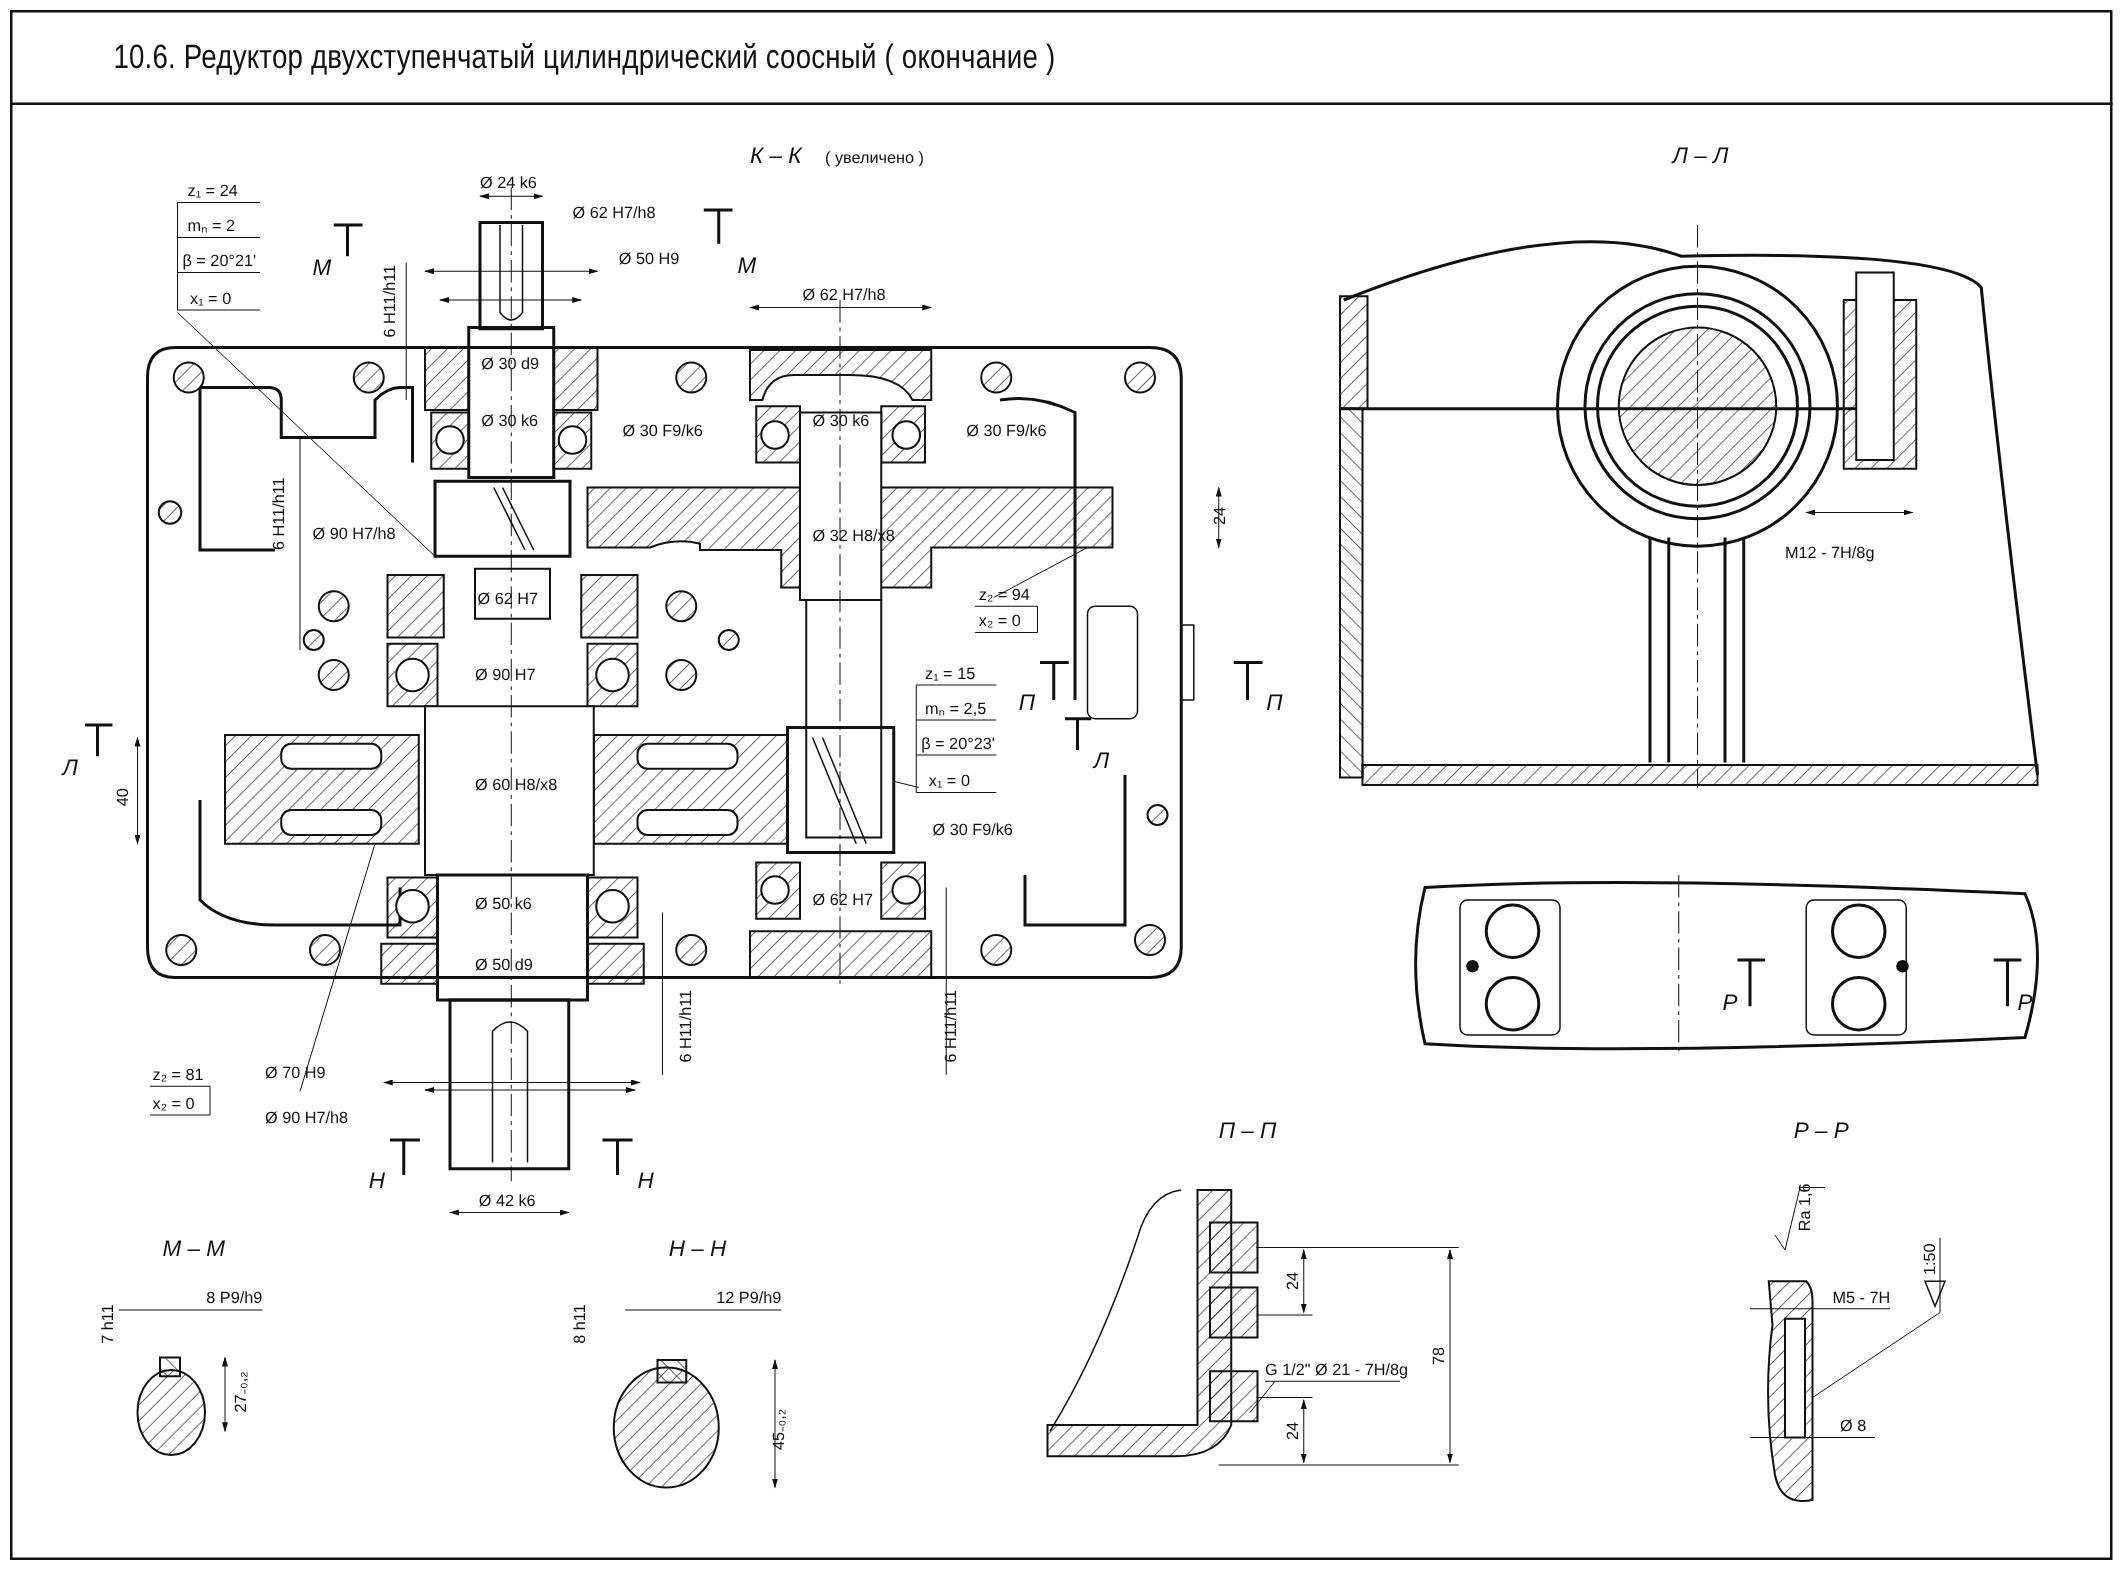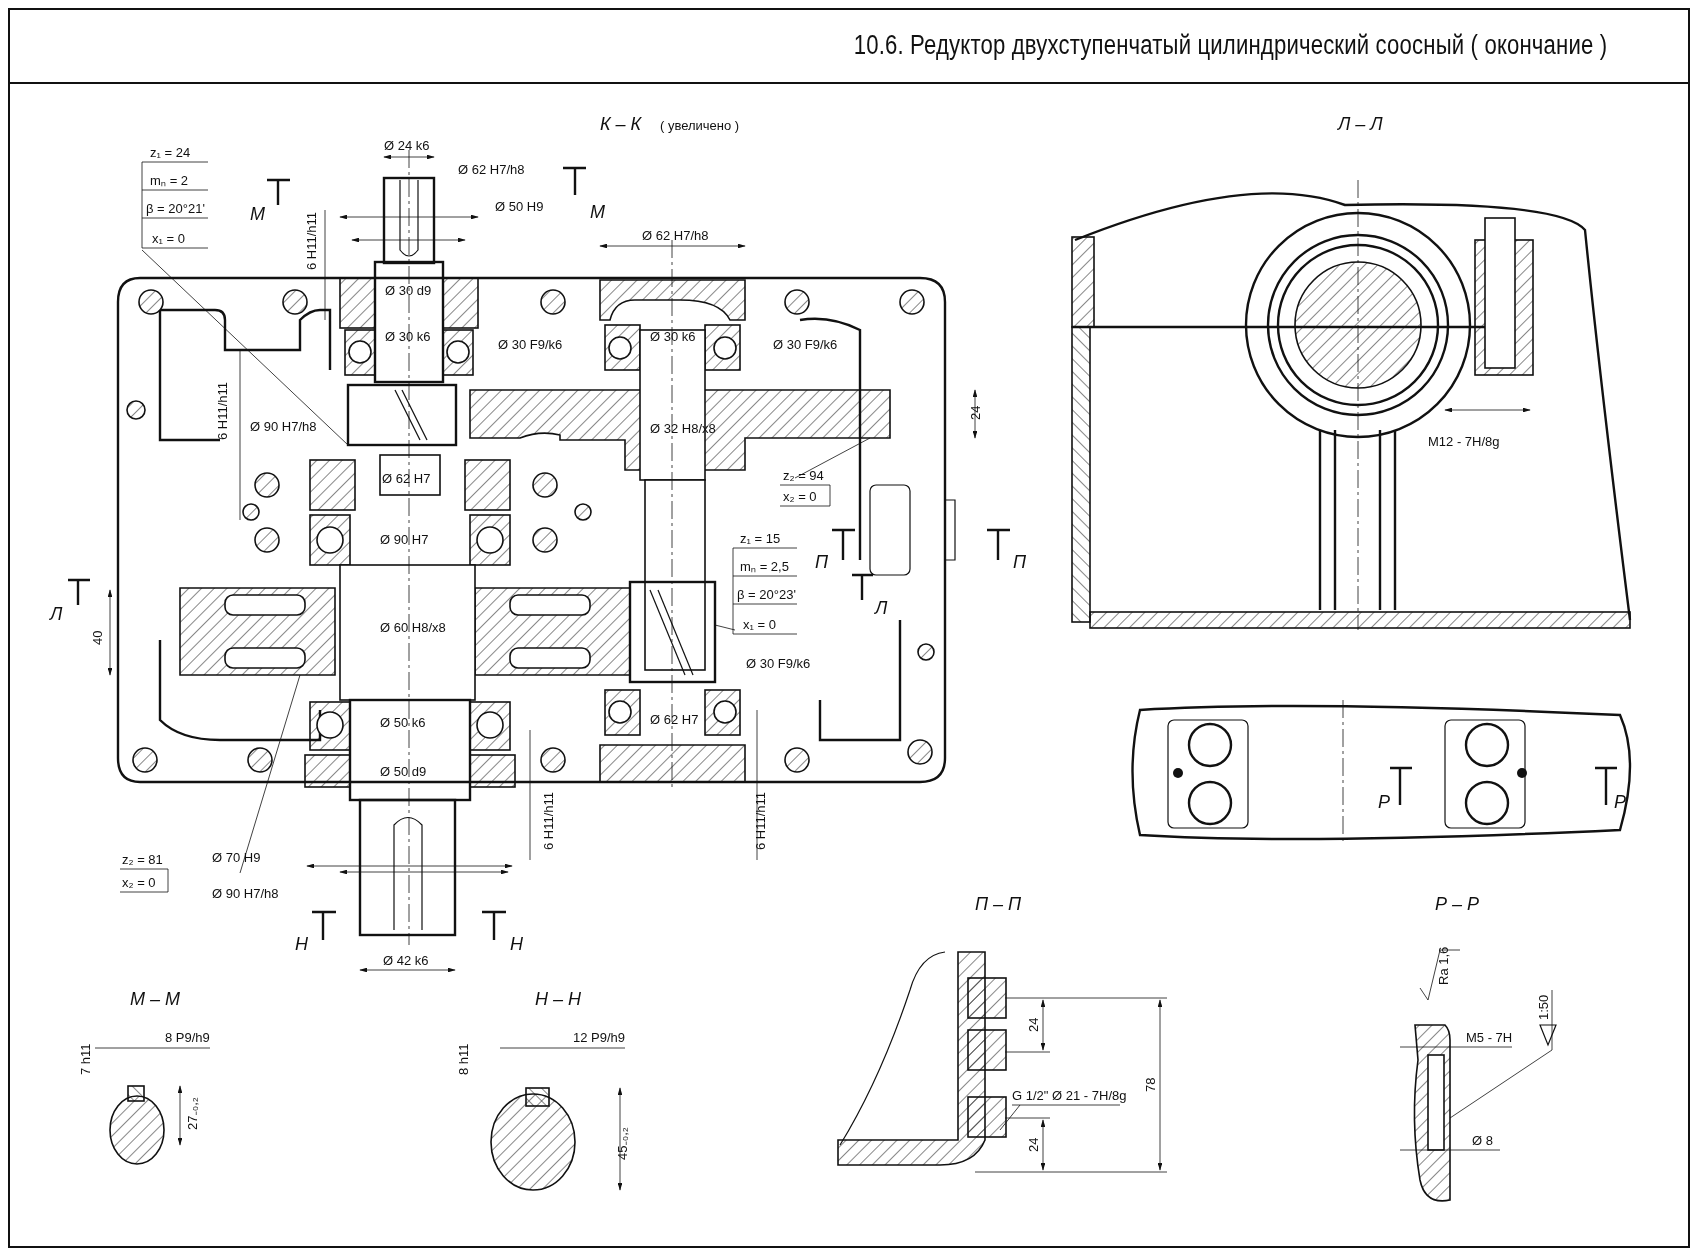--- a/index.html
+++ b/index.html
@@ -2,21 +2,21 @@
 <html><head>
 <meta charset="utf-8">
 <style>
   html, body { margin: 0; padding: 0; background: #ffffff; }
   body { width: 1700px; height: 1259px; position: relative; overflow: hidden;
          font-family: "Liberation Sans", sans-serif; color: #111; }
   .frame { position: absolute; left: 8px; top: 8px; width: 1682px; height: 1240px;
            border: 2px solid #111; box-sizing: border-box; }
   .title-bar { position: absolute; left: 8px; top: 8px; width: 1682px; height: 76px;
                border-bottom: 2px solid #111; box-sizing: border-box;
-               display: flex; align-items: center; justify-content: flex-end; }
+               display: flex; align-items: center; justify-content: flex-start; }
   .title-text { font-family: "Liberation Sans", sans-serif; font-size: 27px;
                 transform: scaleX(0.82); letter-spacing: 0.2px; }
   svg.drawing { position: absolute; left: 0; top: 0; }
   svg text { font-family: "Liberation Sans", sans-serif; fill: #111; }
   .lbl { font-size: 13px; }
   .sec { font-size: 18px; font-style: italic; }
   .ln { stroke: #111; fill: none; stroke-width: 1.2; }
   .thick { stroke: #111; fill: none; stroke-width: 2.4; }
   .thin { stroke: #111; fill: none; stroke-width: 0.8; }
   .axis { stroke: #111; fill: none; stroke-width: 0.8; stroke-dasharray: 18 4 3 4; }

